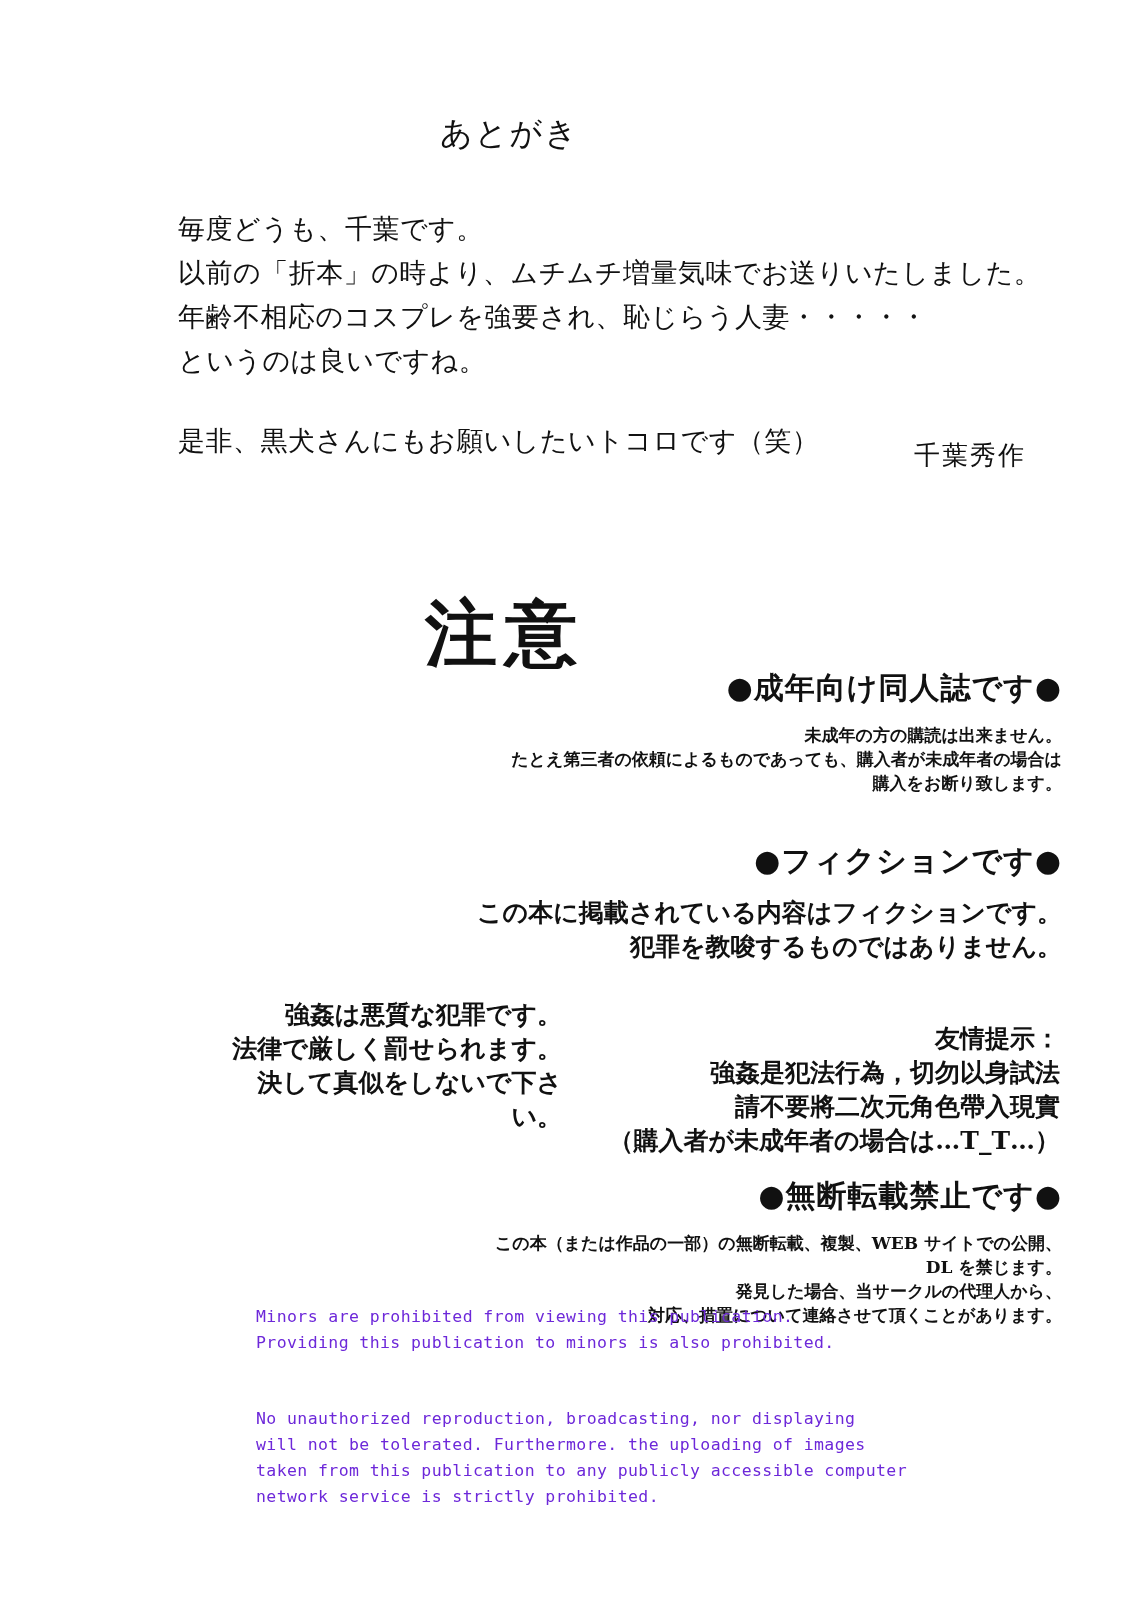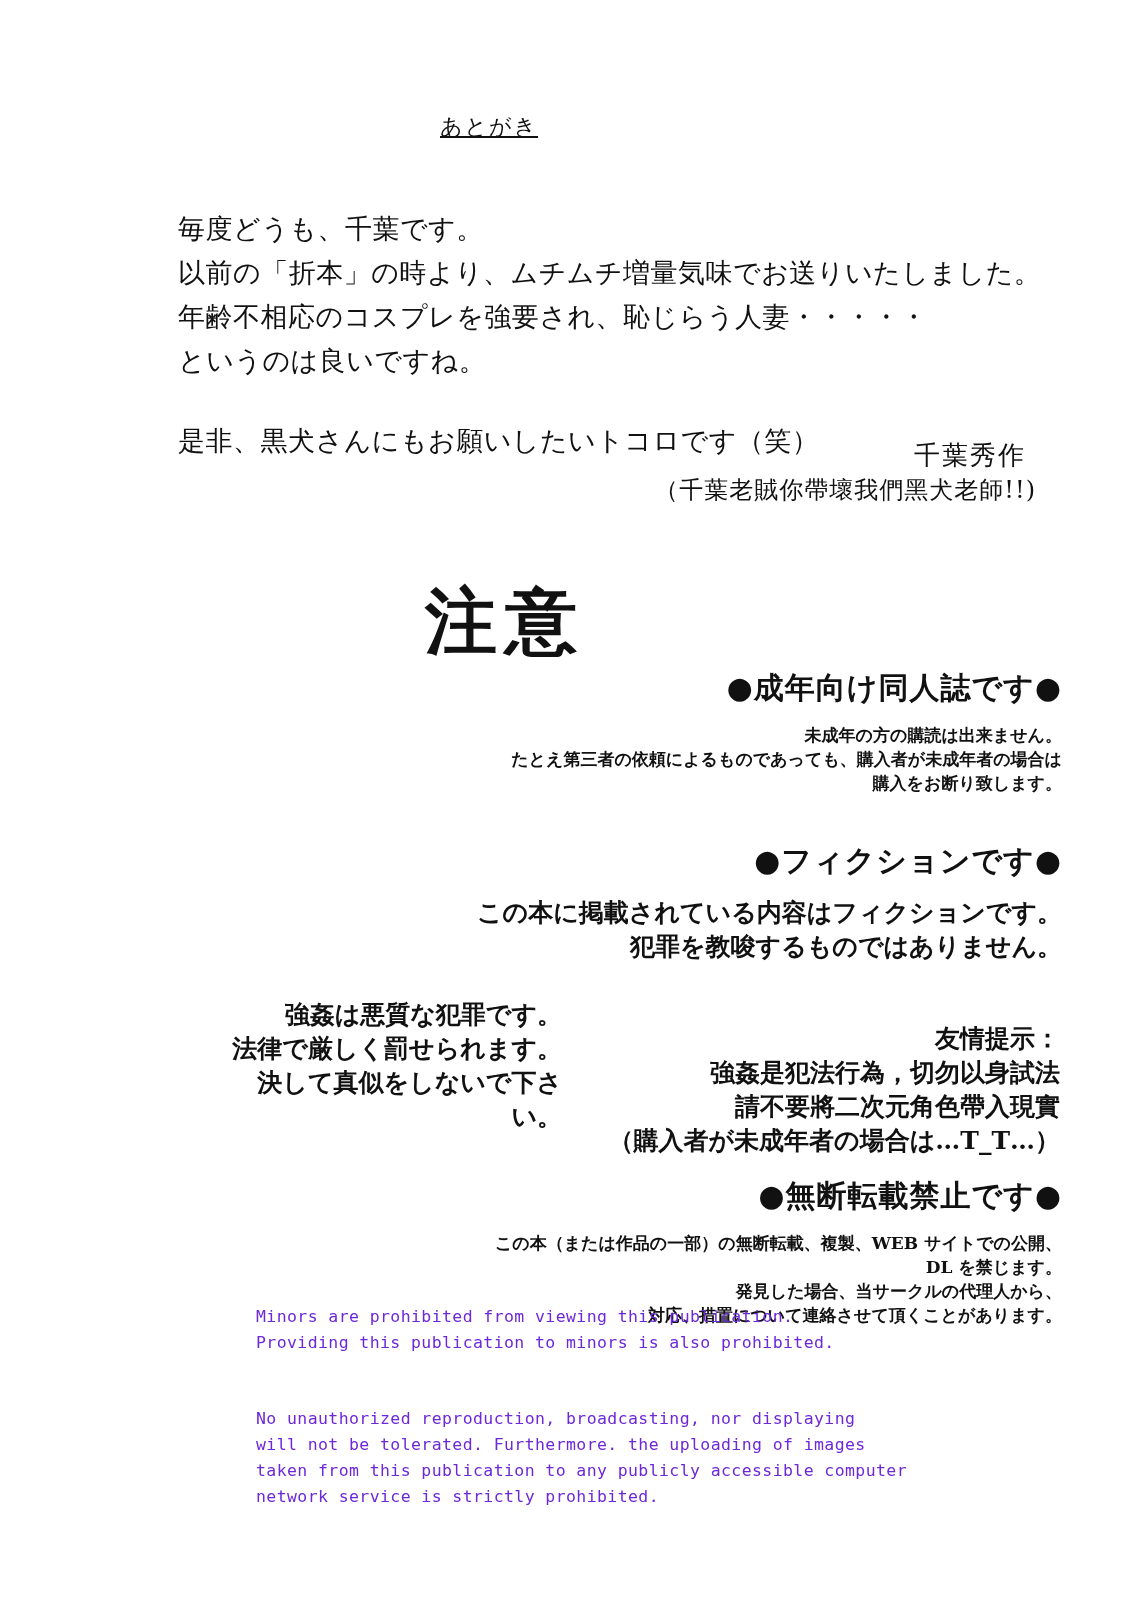--- a/index.html
+++ b/index.html
@@ -19,24 +19,23 @@
   .page {
     position: absolute;
     inset: 0;
   }
 
   
   .afterword-title {
     position: absolute;
     left: 440px;
     top: 112px;
-    font-size: 22px;
+    font-size: 32px;
     letter-spacing: 2px;
     font-family: "DejaVu Sans", sans-serif;
-    text-decoration: underline;
   }
 
   .afterword-body {
     position: absolute;
     left: 170px;
     top: 203px;
     font-size: 27px;
     line-height: 36px;
     letter-spacing: 0.5px;
   }
@@ -61,21 +60,21 @@
     top: 474px;
     font-size: 24px;
     letter-spacing: 1px;
     font-family: "DejaVu Serif", serif;
   }
 
   
   .notice-heading {
     position: absolute;
     left: 425px;
-    top: 574px;
+    top: 586px;
     font-size: 72px;
     font-weight: bold;
     letter-spacing: 8px;
     font-family: "DejaVu Sans", sans-serif;
   }
 
   .notice {
     position: absolute;
     left: 232px;
     top: 668px;
@@ -148,21 +147,20 @@
   <div class="afterword-body">
     <p>毎度どうも、千葉です。</p>
     <p>以前の「折本」の時より、ムチムチ増量気味でお送りいたしました。</p>
     <p>年齢不相応のコスプレを強要され、恥じらう人妻・・・・・</p>
     <p>というのは良いですね。</p>
     <div class="gap"></div>
     <p>是非、黒犬さんにもお願いしたいトコロです（笑）</p>
   </div>
 
   <div class="sign-name">千葉秀作</div>
-  <div class="sign-note">（千葉老賊你帶壞我們黑犬老師!!)</div>
 
   <div class="notice-heading">注意</div>
 
   <div class="notice">
 
     <div class="sec-title">●成年向け同人誌です●</div>
     <div class="small-serif">
       <p>未成年の方の購読は出来ません。</p>
       <p>たとえ第三者の依頼によるものであっても、購入者が未成年者の場合は</p>
       <p>購入をお断り致します。</p>

